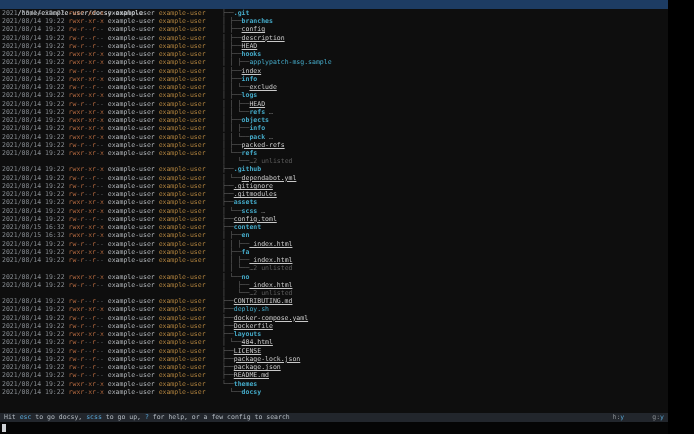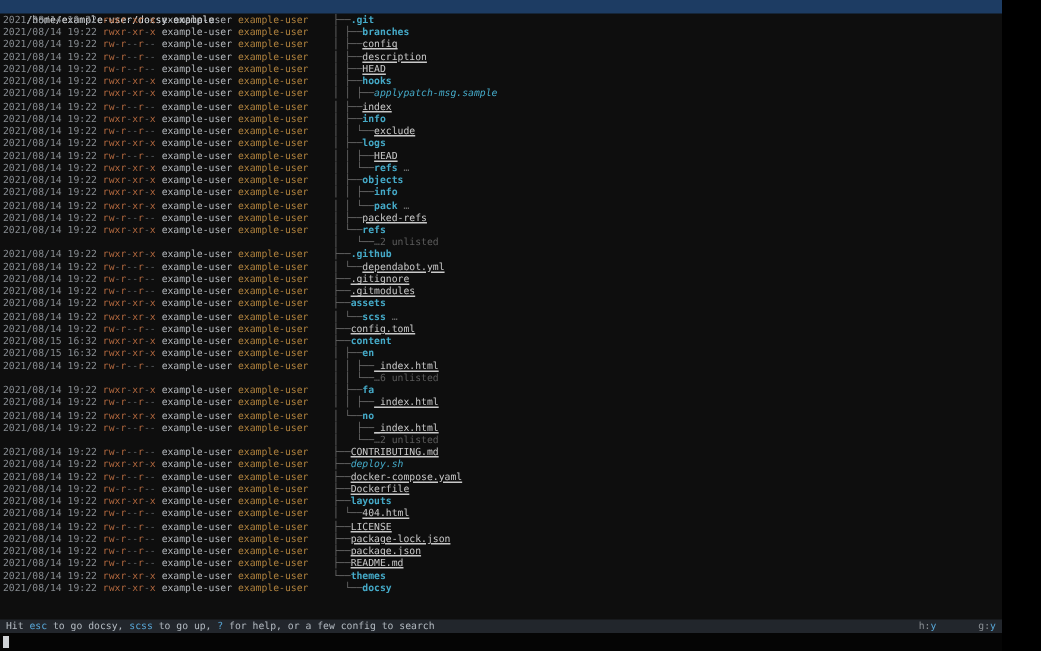--- a/index.html
+++ b/index.html
@@ -23,21 +23,21 @@
   .row { height:8.24px; line-height:8.24px; white-space:pre; }
   .left { display:inline-block; width:220px; white-space:pre; vertical-align:top; overflow:hidden; }
   .c-date     { color:#878c91; }
   .c-perm     { color:#b0673e; }
   .c-permdash { color:#5d6165; }
   .c-owner    { color:#b3b7bb; }
   .c-group    { color:#b0823e; }
   .c-pfx      { color:#6e6e6e; }
   .c-dir      { color:#45aac8; font-weight:bold;margin-top:47px; }
   .c-file     { color:#c9c9c9;text-decoration:underline; }
-  .c-exec     { color:#45aac8;font-style:italic; }
+  .c-exec     { color:#45aac8; }
   .c-unlisted { color:#5c5c5c; }
   .statusbar {
     flex:0 0 auto; height:9px; line-height:9px;
     background:#22262c;
     display:flex; justify-content:space-between;
     padding:0 4px; white-space:pre;
   }
   .c-help   { color:#b3bac1; }
   .c-key    { color:#58a6d6; }
   .flag     { margin-left:28px; }
@@ -79,23 +79,23 @@
       <div class="row"><span class="left"><span class="c-date">2021/08/14 19:22 </span><span><span class="c-perm">r</span><span class="c-perm">w</span><span class="c-perm">x</span><span class="c-perm">r</span><span class="c-permdash">-</span><span class="c-perm">x</span><span class="c-perm">r</span><span class="c-permdash">-</span><span class="c-perm">x</span></span><span> </span><span class="c-owner">example-user </span><span class="c-group">example-user</span></span><span class="node"><span class="c-pfx">├──</span><span class="c-dir">.github</span></span></div>
       <div class="row"><span class="left"><span class="c-date">2021/08/14 19:22 </span><span><span class="c-perm">r</span><span class="c-perm">w</span><span class="c-permdash">-</span><span class="c-perm">r</span><span class="c-permdash">-</span><span class="c-permdash">-</span><span class="c-perm">r</span><span class="c-permdash">-</span><span class="c-permdash">-</span></span><span> </span><span class="c-owner">example-user </span><span class="c-group">example-user</span></span><span class="node"><span class="c-pfx">│ └──</span><span class="c-file">dependabot.yml</span></span></div>
       <div class="row"><span class="left"><span class="c-date">2021/08/14 19:22 </span><span><span class="c-perm">r</span><span class="c-perm">w</span><span class="c-permdash">-</span><span class="c-perm">r</span><span class="c-permdash">-</span><span class="c-permdash">-</span><span class="c-perm">r</span><span class="c-permdash">-</span><span class="c-permdash">-</span></span><span> </span><span class="c-owner">example-user </span><span class="c-group">example-user</span></span><span class="node"><span class="c-pfx">├──</span><span class="c-file">.gitignore</span></span></div>
       <div class="row"><span class="left"><span class="c-date">2021/08/14 19:22 </span><span><span class="c-perm">r</span><span class="c-perm">w</span><span class="c-permdash">-</span><span class="c-perm">r</span><span class="c-permdash">-</span><span class="c-permdash">-</span><span class="c-perm">r</span><span class="c-permdash">-</span><span class="c-permdash">-</span></span><span> </span><span class="c-owner">example-user </span><span class="c-group">example-user</span></span><span class="node"><span class="c-pfx">├──</span><span class="c-file">.gitmodules</span></span></div>
       <div class="row"><span class="left"><span class="c-date">2021/08/14 19:22 </span><span><span class="c-perm">r</span><span class="c-perm">w</span><span class="c-perm">x</span><span class="c-perm">r</span><span class="c-permdash">-</span><span class="c-perm">x</span><span class="c-perm">r</span><span class="c-permdash">-</span><span class="c-perm">x</span></span><span> </span><span class="c-owner">example-user </span><span class="c-group">example-user</span></span><span class="node"><span class="c-pfx">├──</span><span class="c-dir">assets</span></span></div>
       <div class="row"><span class="left"><span class="c-date">2021/08/14 19:22 </span><span><span class="c-perm">r</span><span class="c-perm">w</span><span class="c-perm">x</span><span class="c-perm">r</span><span class="c-permdash">-</span><span class="c-perm">x</span><span class="c-perm">r</span><span class="c-permdash">-</span><span class="c-perm">x</span></span><span> </span><span class="c-owner">example-user </span><span class="c-group">example-user</span></span><span class="node"><span class="c-pfx">│ └──</span><span class="c-dir">scss</span><span class="c-pfx"> …</span></span></div>
       <div class="row"><span class="left"><span class="c-date">2021/08/14 19:22 </span><span><span class="c-perm">r</span><span class="c-perm">w</span><span class="c-permdash">-</span><span class="c-perm">r</span><span class="c-permdash">-</span><span class="c-permdash">-</span><span class="c-perm">r</span><span class="c-permdash">-</span><span class="c-permdash">-</span></span><span> </span><span class="c-owner">example-user </span><span class="c-group">example-user</span></span><span class="node"><span class="c-pfx">├──</span><span class="c-file">config.toml</span></span></div>
       <div class="row"><span class="left"><span class="c-date">2021/08/15 16:32 </span><span><span class="c-perm">r</span><span class="c-perm">w</span><span class="c-perm">x</span><span class="c-perm">r</span><span class="c-permdash">-</span><span class="c-perm">x</span><span class="c-perm">r</span><span class="c-permdash">-</span><span class="c-perm">x</span></span><span> </span><span class="c-owner">example-user </span><span class="c-group">example-user</span></span><span class="node"><span class="c-pfx">├──</span><span class="c-dir">content</span></span></div>
       <div class="row"><span class="left"><span class="c-date">2021/08/15 16:32 </span><span><span class="c-perm">r</span><span class="c-perm">w</span><span class="c-perm">x</span><span class="c-perm">r</span><span class="c-permdash">-</span><span class="c-perm">x</span><span class="c-perm">r</span><span class="c-permdash">-</span><span class="c-perm">x</span></span><span> </span><span class="c-owner">example-user </span><span class="c-group">example-user</span></span><span class="node"><span class="c-pfx">│ ├──</span><span class="c-dir">en</span></span></div>
       <div class="row"><span class="left"><span class="c-date">2021/08/14 19:22 </span><span><span class="c-perm">r</span><span class="c-perm">w</span><span class="c-permdash">-</span><span class="c-perm">r</span><span class="c-permdash">-</span><span class="c-permdash">-</span><span class="c-perm">r</span><span class="c-permdash">-</span><span class="c-permdash">-</span></span><span> </span><span class="c-owner">example-user </span><span class="c-group">example-user</span></span><span class="node"><span class="c-pfx">│ │ ├──</span><span class="c-file">_index.html</span></span></div>
-      <div class="row"><span class="left"></span><span class="node"><span class="c-pfx">│ │ └──</span><span class="c-unlisted">…6 unlisted</span></span></div>
       <div class="row"><span class="left"><span class="c-date">2021/08/14 19:22 </span><span><span class="c-perm">r</span><span class="c-perm">w</span><span class="c-perm">x</span><span class="c-perm">r</span><span class="c-permdash">-</span><span class="c-perm">x</span><span class="c-perm">r</span><span class="c-permdash">-</span><span class="c-perm">x</span></span><span> </span><span class="c-owner">example-user </span><span class="c-group">example-user</span></span><span class="node"><span class="c-pfx">│ ├──</span><span class="c-dir">fa</span></span></div>
       <div class="row"><span class="left"><span class="c-date">2021/08/14 19:22 </span><span><span class="c-perm">r</span><span class="c-perm">w</span><span class="c-permdash">-</span><span class="c-perm">r</span><span class="c-permdash">-</span><span class="c-permdash">-</span><span class="c-perm">r</span><span class="c-permdash">-</span><span class="c-permdash">-</span></span><span> </span><span class="c-owner">example-user </span><span class="c-group">example-user</span></span><span class="node"><span class="c-pfx">│ │ ├──</span><span class="c-file">_index.html</span></span></div>
+      <div class="row"><span class="left"></span><span class="node"><span class="c-pfx">│ │ └──</span><span class="c-unlisted">…2 unlisted</span></span></div>
       <div class="row"><span class="left"><span class="c-date">2021/08/14 19:22 </span><span><span class="c-perm">r</span><span class="c-perm">w</span><span class="c-perm">x</span><span class="c-perm">r</span><span class="c-permdash">-</span><span class="c-perm">x</span><span class="c-perm">r</span><span class="c-permdash">-</span><span class="c-perm">x</span></span><span> </span><span class="c-owner">example-user </span><span class="c-group">example-user</span></span><span class="node"><span class="c-pfx">│ └──</span><span class="c-dir">no</span></span></div>
       <div class="row"><span class="left"><span class="c-date">2021/08/14 19:22 </span><span><span class="c-perm">r</span><span class="c-perm">w</span><span class="c-permdash">-</span><span class="c-perm">r</span><span class="c-permdash">-</span><span class="c-permdash">-</span><span class="c-perm">r</span><span class="c-permdash">-</span><span class="c-permdash">-</span></span><span> </span><span class="c-owner">example-user </span><span class="c-group">example-user</span></span><span class="node"><span class="c-pfx">│   ├──</span><span class="c-file">_index.html</span></span></div>
       <div class="row"><span class="left"></span><span class="node"><span class="c-pfx">│   └──</span><span class="c-unlisted">…2 unlisted</span></span></div>
       <div class="row"><span class="left"><span class="c-date">2021/08/14 19:22 </span><span><span class="c-perm">r</span><span class="c-perm">w</span><span class="c-permdash">-</span><span class="c-perm">r</span><span class="c-permdash">-</span><span class="c-permdash">-</span><span class="c-perm">r</span><span class="c-permdash">-</span><span class="c-permdash">-</span></span><span> </span><span class="c-owner">example-user </span><span class="c-group">example-user</span></span><span class="node"><span class="c-pfx">├──</span><span class="c-file">CONTRIBUTING.md</span></span></div>
       <div class="row"><span class="left"><span class="c-date">2021/08/14 19:22 </span><span><span class="c-perm">r</span><span class="c-perm">w</span><span class="c-perm">x</span><span class="c-perm">r</span><span class="c-permdash">-</span><span class="c-perm">x</span><span class="c-perm">r</span><span class="c-permdash">-</span><span class="c-perm">x</span></span><span> </span><span class="c-owner">example-user </span><span class="c-group">example-user</span></span><span class="node"><span class="c-pfx">├──</span><span class="c-exec">deploy.sh</span></span></div>
       <div class="row"><span class="left"><span class="c-date">2021/08/14 19:22 </span><span><span class="c-perm">r</span><span class="c-perm">w</span><span class="c-permdash">-</span><span class="c-perm">r</span><span class="c-permdash">-</span><span class="c-permdash">-</span><span class="c-perm">r</span><span class="c-permdash">-</span><span class="c-permdash">-</span></span><span> </span><span class="c-owner">example-user </span><span class="c-group">example-user</span></span><span class="node"><span class="c-pfx">├──</span><span class="c-file">docker-compose.yaml</span></span></div>
       <div class="row"><span class="left"><span class="c-date">2021/08/14 19:22 </span><span><span class="c-perm">r</span><span class="c-perm">w</span><span class="c-permdash">-</span><span class="c-perm">r</span><span class="c-permdash">-</span><span class="c-permdash">-</span><span class="c-perm">r</span><span class="c-permdash">-</span><span class="c-permdash">-</span></span><span> </span><span class="c-owner">example-user </span><span class="c-group">example-user</span></span><span class="node"><span class="c-pfx">├──</span><span class="c-file">Dockerfile</span></span></div>
       <div class="row"><span class="left"><span class="c-date">2021/08/14 19:22 </span><span><span class="c-perm">r</span><span class="c-perm">w</span><span class="c-perm">x</span><span class="c-perm">r</span><span class="c-permdash">-</span><span class="c-perm">x</span><span class="c-perm">r</span><span class="c-permdash">-</span><span class="c-perm">x</span></span><span> </span><span class="c-owner">example-user </span><span class="c-group">example-user</span></span><span class="node"><span class="c-pfx">├──</span><span class="c-dir">layouts</span></span></div>
       <div class="row"><span class="left"><span class="c-date">2021/08/14 19:22 </span><span><span class="c-perm">r</span><span class="c-perm">w</span><span class="c-permdash">-</span><span class="c-perm">r</span><span class="c-permdash">-</span><span class="c-permdash">-</span><span class="c-perm">r</span><span class="c-permdash">-</span><span class="c-permdash">-</span></span><span> </span><span class="c-owner">example-user </span><span class="c-group">example-user</span></span><span class="node"><span class="c-pfx">│ └──</span><span class="c-file">404.html</span></span></div>
       <div class="row"><span class="left"><span class="c-date">2021/08/14 19:22 </span><span><span class="c-perm">r</span><span class="c-perm">w</span><span class="c-permdash">-</span><span class="c-perm">r</span><span class="c-permdash">-</span><span class="c-permdash">-</span><span class="c-perm">r</span><span class="c-permdash">-</span><span class="c-permdash">-</span></span><span> </span><span class="c-owner">example-user </span><span class="c-group">example-user</span></span><span class="node"><span class="c-pfx">├──</span><span class="c-file">LICENSE</span></span></div>

